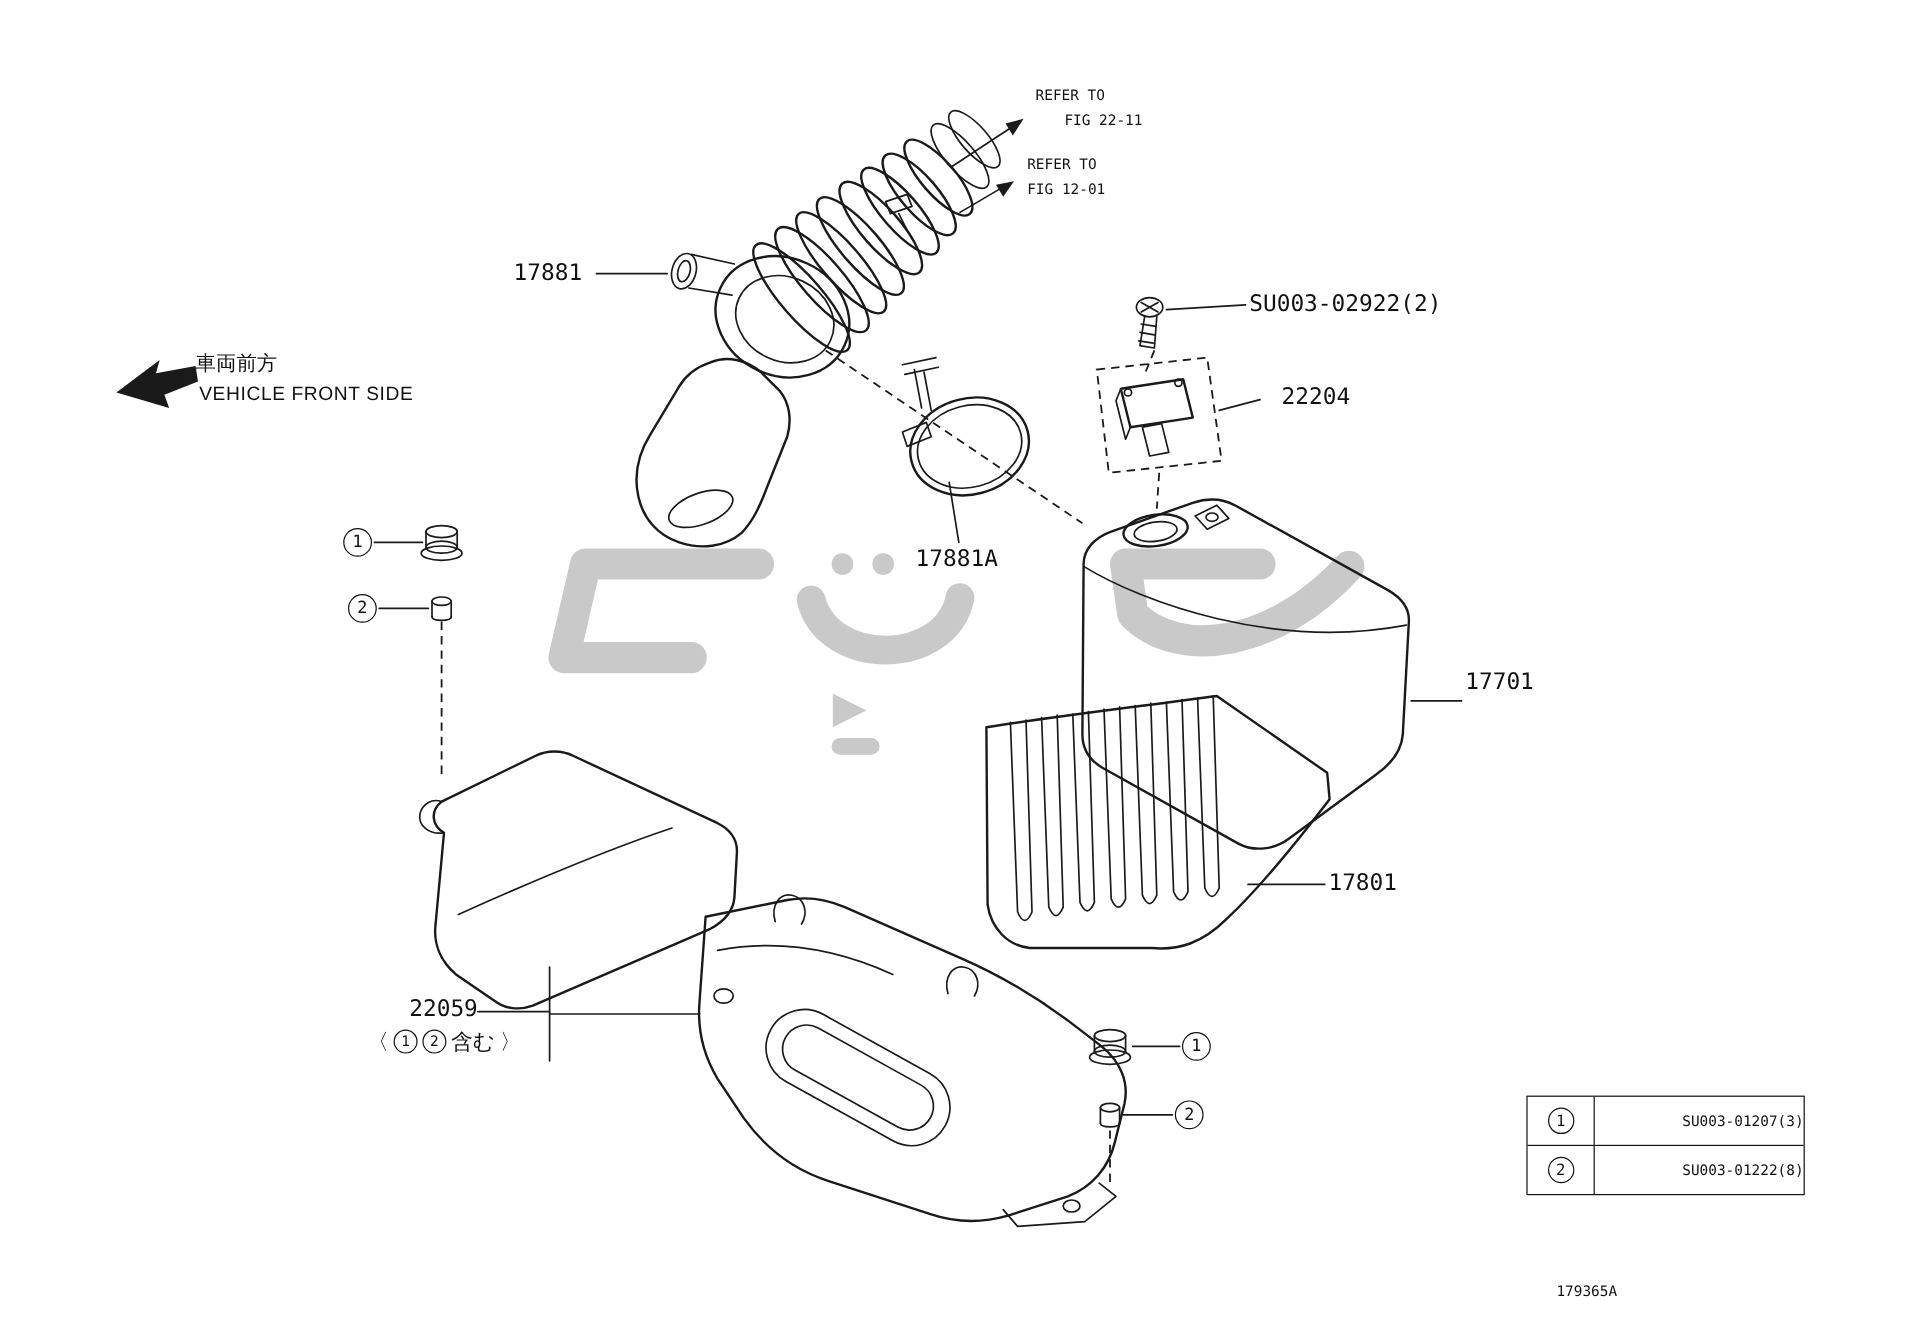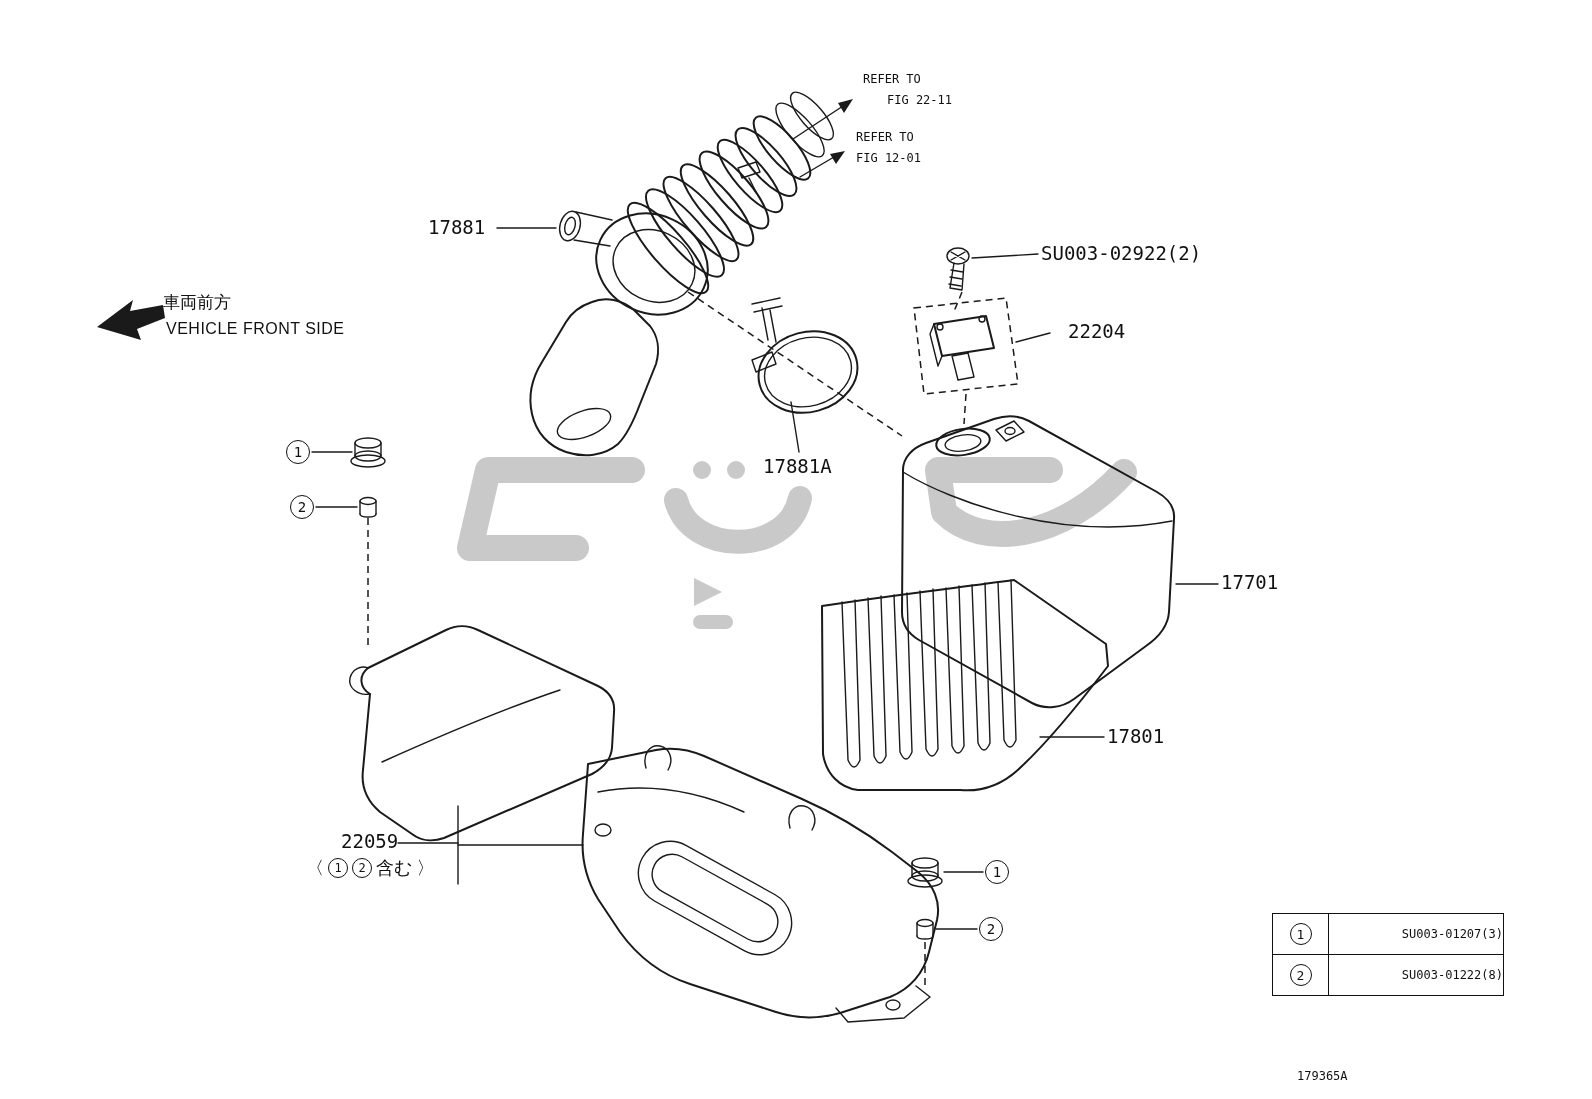--- a/index.html
+++ b/index.html
@@ -209,21 +209,21 @@
 
   <div class="lbl small" style="left:863px;top:73px;">REFER TO</div>
   <div class="lbl small" style="left:887px;top:94px;">FIG 22-11</div>
   <div class="lbl small" style="left:856px;top:131px;">REFER TO</div>
   <div class="lbl small" style="left:856px;top:152px;">FIG 12-01</div>
 
   <div class="lbl" style="left:428px;top:217px;">17881</div>
   <div class="lbl" style="left:1041px;top:243px;">SU003-02922(2)</div>
   <div class="lbl" style="left:1055px;top:321px;margin-left:13px;">22204</div>
   <div class="lbl" style="left:763px;top:456px;">17881A</div>
-  <div class="lbl" style="left:1221px;top:572px;">17701</div>
+  <div class="lbl" style="left:1221px;top:558px;">17701</div>
   <div class="lbl" style="left:1107px;top:726px;">17801</div>
   <div class="lbl" style="left:341px;top:831px;">22059</div>
 
   <div class="lbl jp" style="left:163px;top:283px;margin-top:11px;">車両前方</div>
   <div class="lbl sans" style="left:166px;top:308px;margin-top:12px;">VEHICLE FRONT SIDE</div>
 
   <div class="note" style="left:306px;top:856px;">
     <span>〈</span>
     <span class="mini2">1</span>
     <span class="mini2">2</span>

